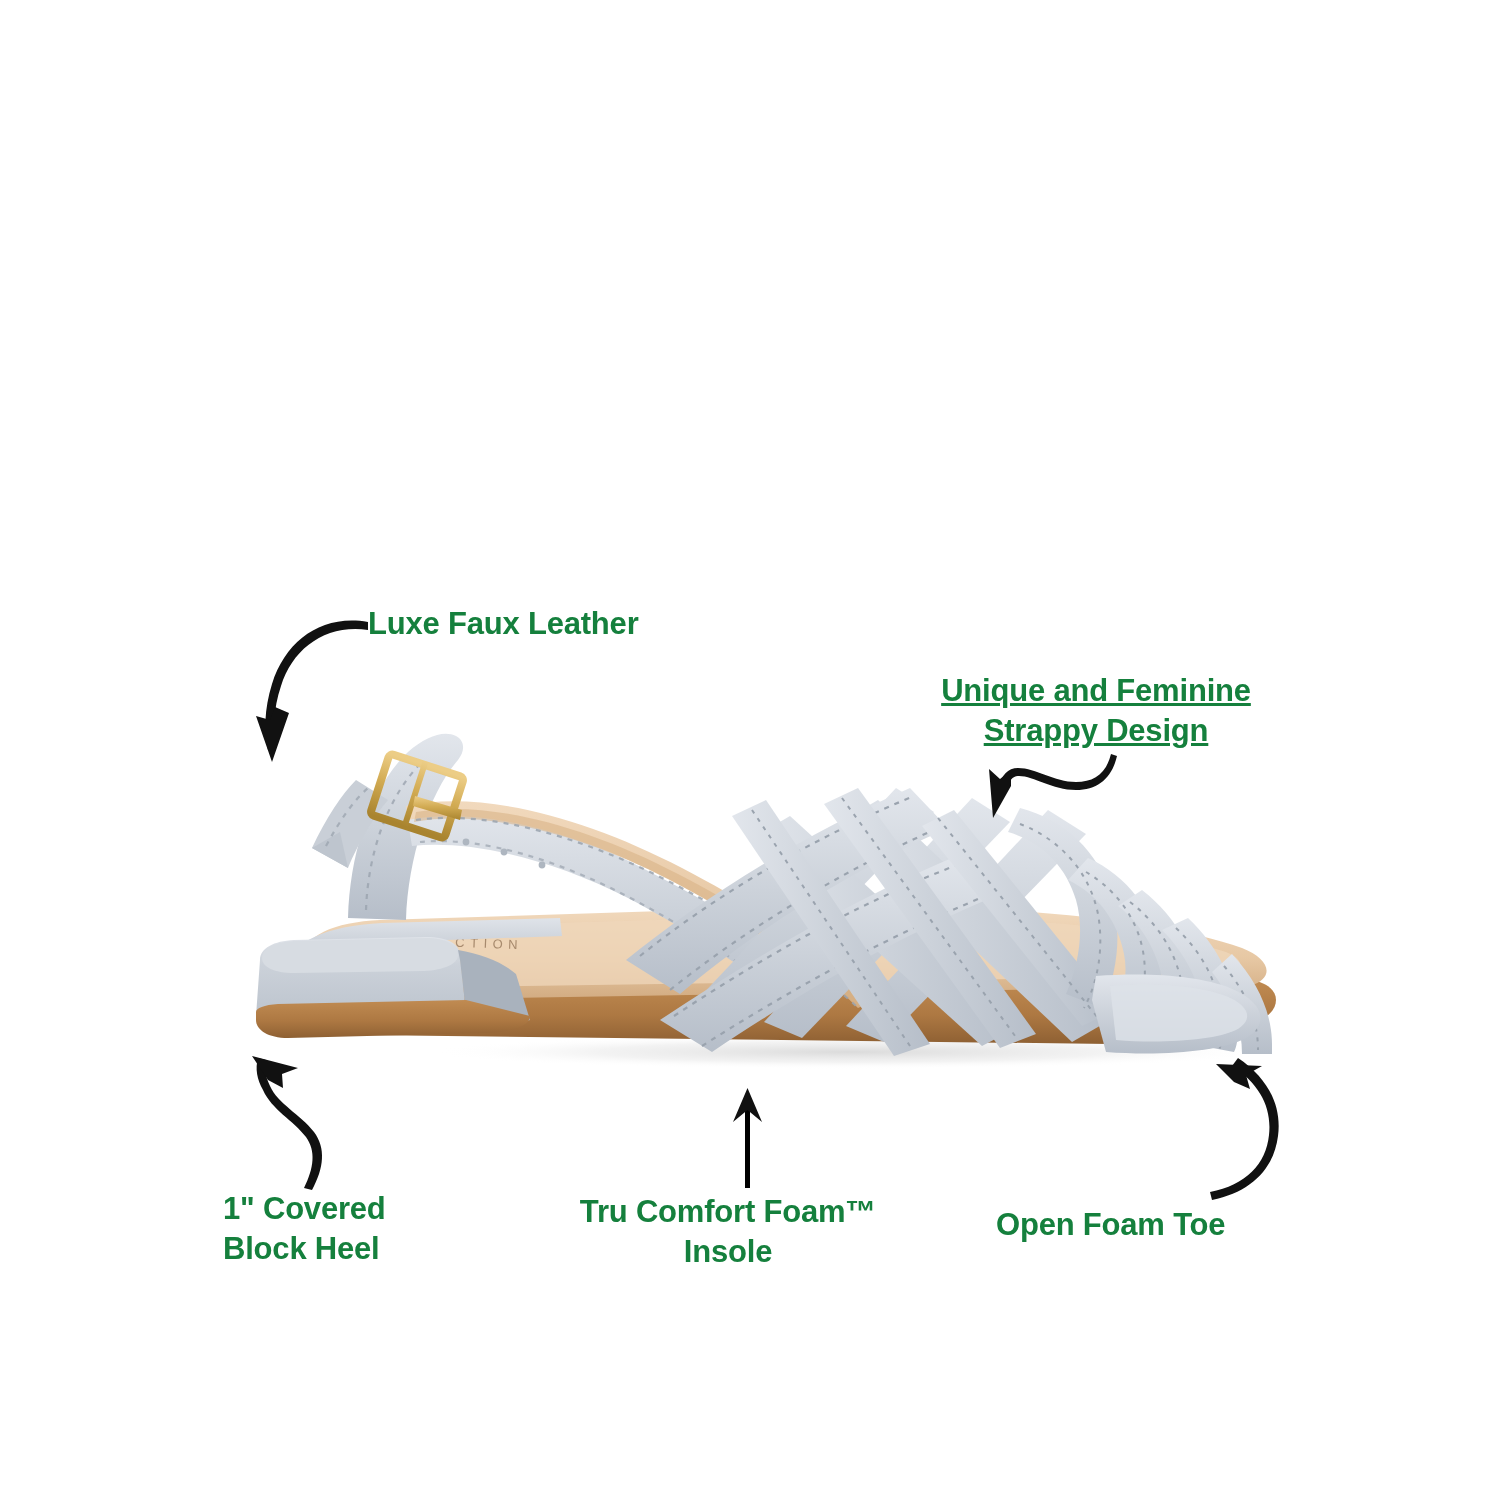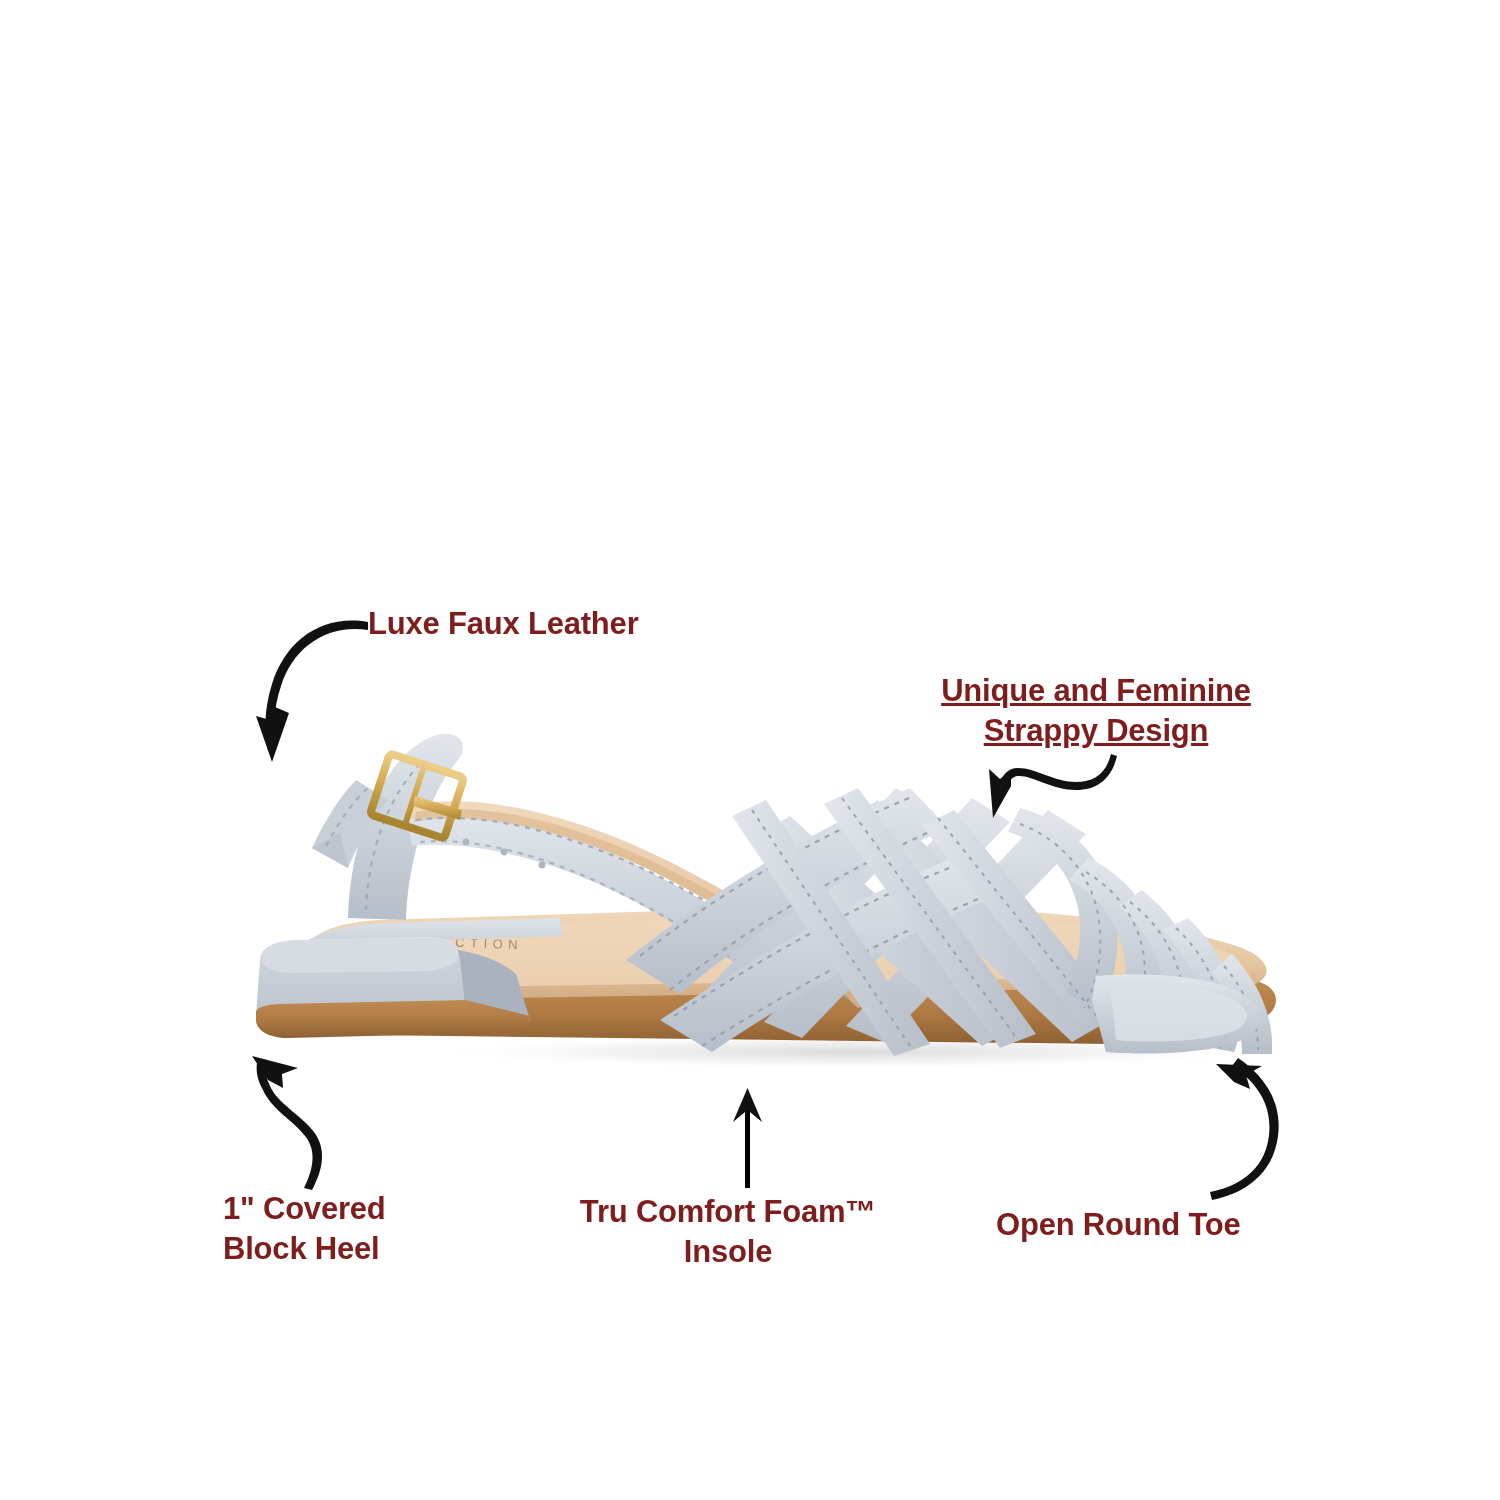--- a/index.html
+++ b/index.html
@@ -20,21 +20,21 @@
     position: absolute;
     inset: 0;
     width: 1500px;
     height: 1500px;
     background: #ffffff;
   }
 
   
   .callout {
     position: absolute;
-    color: #7f1d1d;
+    color: #15803d;
     font-family: "Liberation Sans", sans-serif;
     font-weight: bold;
     font-size: 31px;
     line-height: 1.28;
     letter-spacing: -0.2px;
     white-space: pre-line;
   }
   .callout.c-left   { text-align: left; }
   .callout.c-center { text-align: center; }
 
@@ -357,21 +357,21 @@
     <path d="M 14 4 L 60 16 L 44 22 L 45 36 L 30 28 Z"></path>
   </svg>
 
   <div class="callout c-center" id="label-insole">Tru Comfort Foam™
 Insole</div>
   <svg class="arrow-svg" id="arrow-insole" style="left:732px; top:1088px; width:32px; height:100px;" viewBox="0 0 32 100">
     <rect x="13" y="18" width="5" height="82"></rect>
     <path d="M 15.5 0 L 30 34 L 15.5 22 L 1 34 Z"></path>
   </svg>
 
-  <div class="callout c-left" id="label-toe">Open Round Toe</div>
+  <div class="callout c-left" id="label-toe">Open Foam Toe</div>
   <svg class="arrow-svg" id="arrow-toe" style="left:1198px; top:1042px; width:115px; height:162px;" viewBox="0 0 115 162">
     <path d="M 14 158
              C 54 150, 76 126, 80 94
              C 84 64, 70 36, 40 16
              L 34 24
              C 62 42, 74 66, 71 93
              C 68 122, 48 143, 12 150 Z"></path>
     <path d="M 18 22 L 64 24 L 48 33 L 52 47 L 36 40 Z"></path>
   </svg>
 

